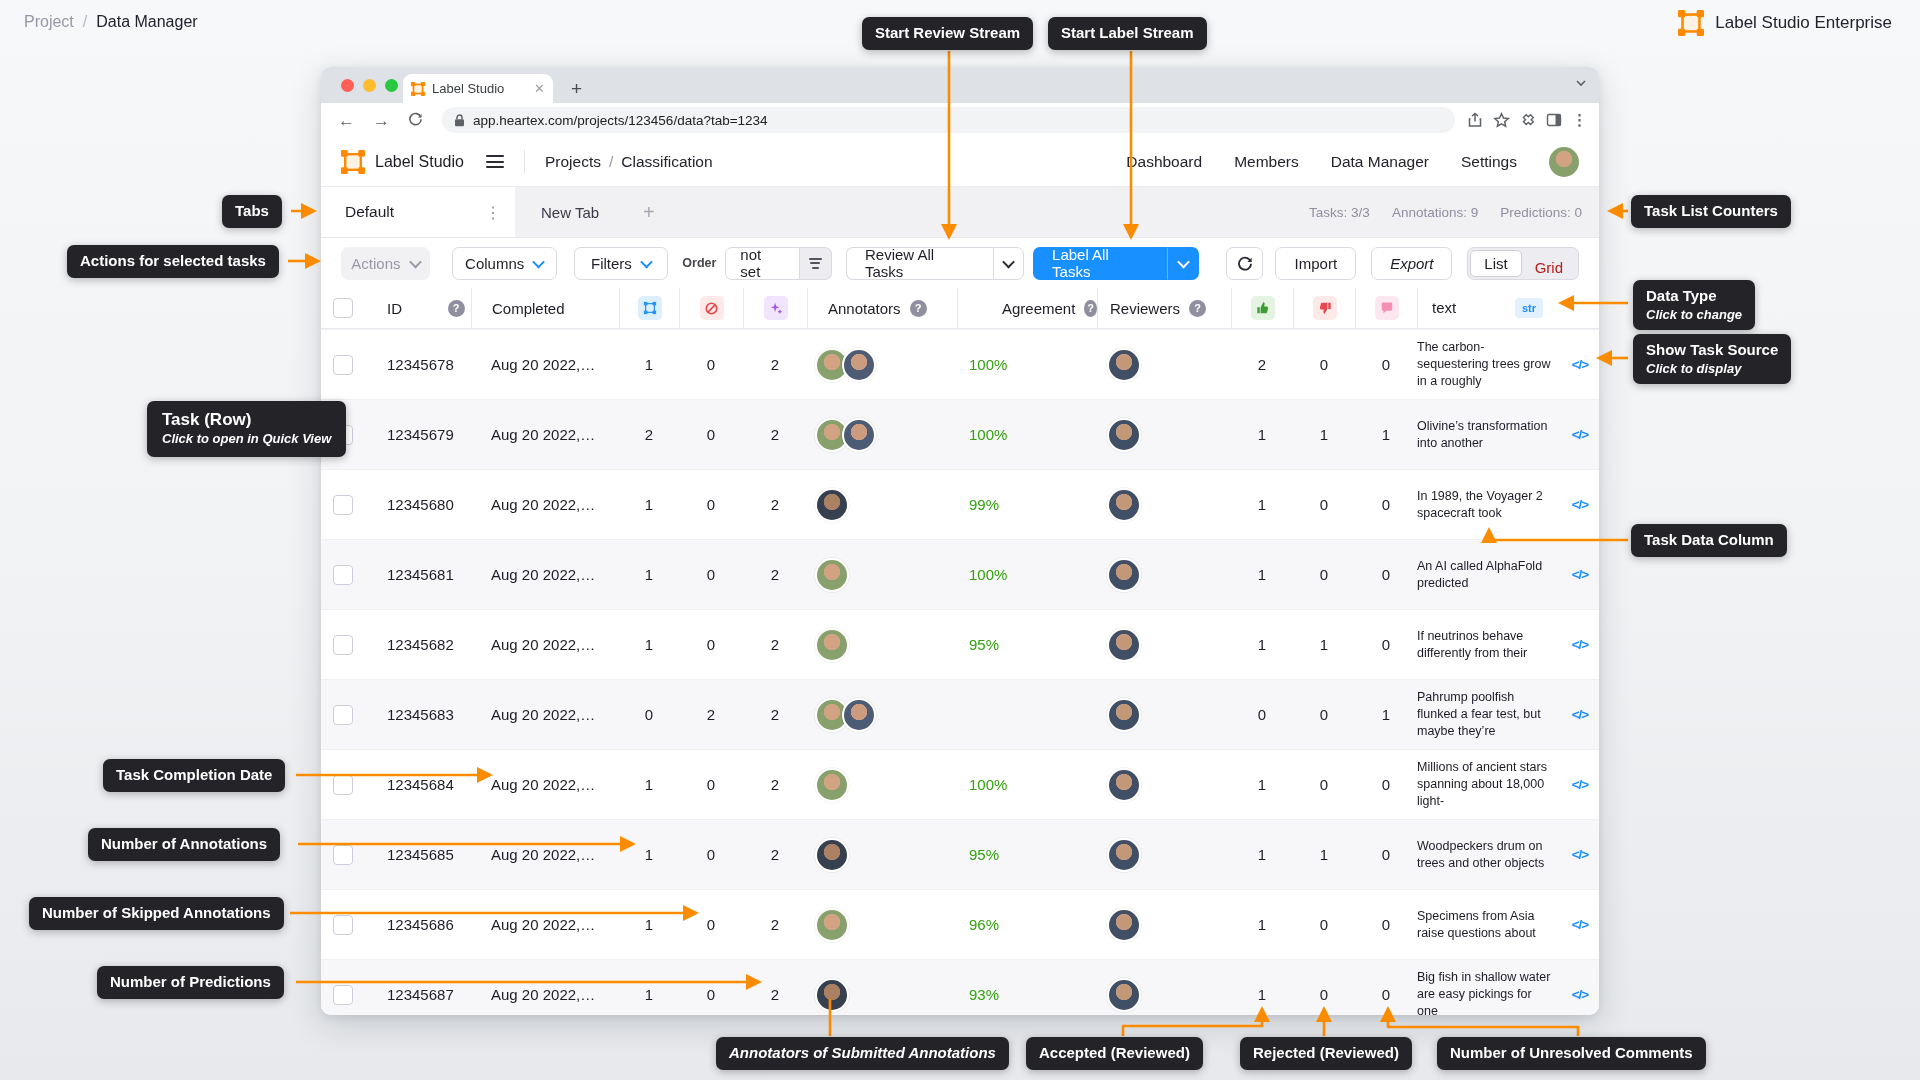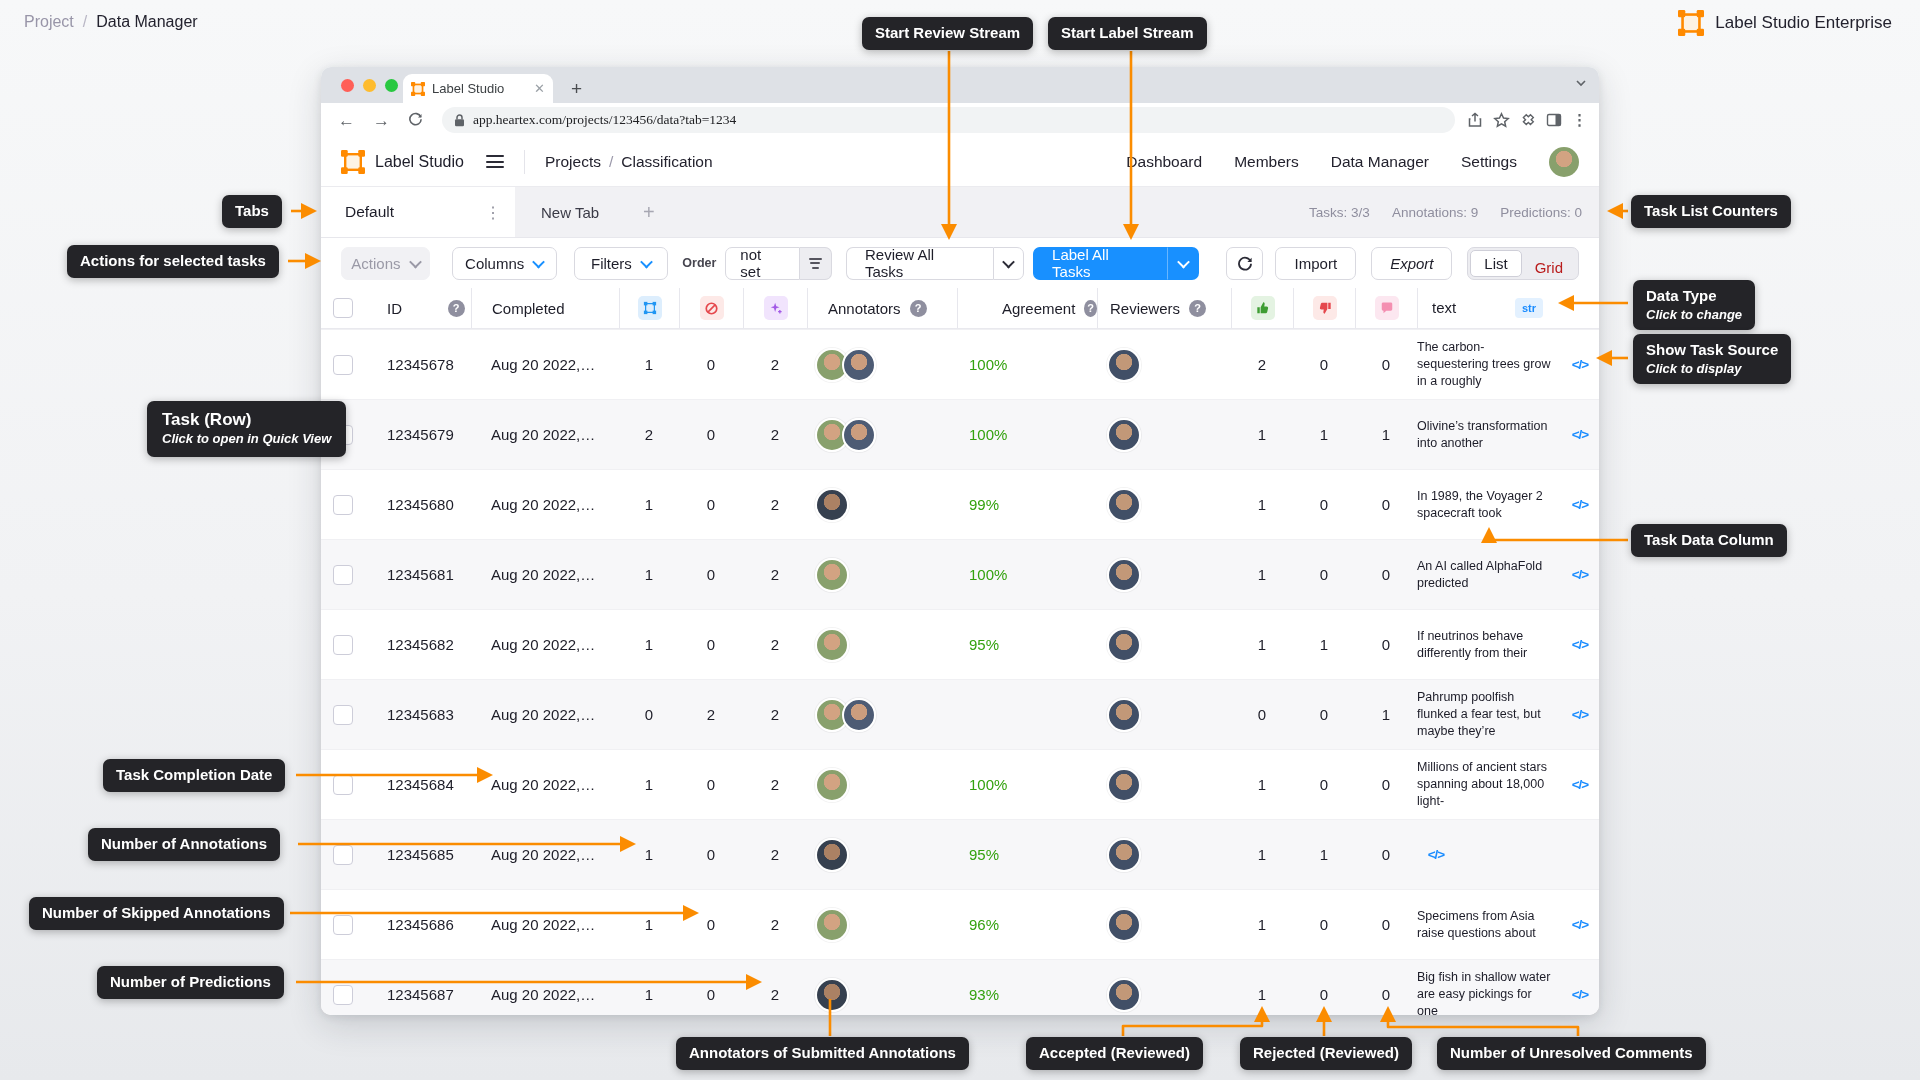--- a/index.html
+++ b/index.html
@@ -28,21 +28,21 @@
   .light.r{background:#ff5f57;} .light.y{background:#febc2e;} .light.g{background:#28c840;}
   .chrome-tab{margin-left:82px;height:29px;width:134px;background:#fff;border-radius:9px 9px 0 0;
     display:flex;align-items:center;padding:0 8px;gap:7px;}
   .chrome-tab .t{font-size:13px;color:#3c4043;flex:1;white-space:nowrap;overflow:hidden;}
   .chrome-tab .x{color:#9aa0a6;font-size:13px;line-height:1;}
   .newtab-btn{margin-left:12px;margin-bottom:5px;color:#4a4d51;font-size:19px;line-height:1;padding:0 6px;}
   .tabstrip-chevron{position:absolute;right:12px;top:8px;color:#5f6368;}
   .chrome-url{height:34px;background:#fff;display:flex;align-items:center;padding:0 10px;gap:4px;}
   .nav-ic{color:#5f6368;font-size:17px;padding:0 7px;line-height:1;}
   .url-pill{flex:1;height:26px;background:#f1f3f4;border-radius:13px;margin:0 8px;display:flex;align-items:center;padding:0 12px;gap:8px;}
-  .url-txt{font-size:13.5px;color:#202124;font-family:Liberation Serif, serif;}
+  .url-txt{font-size:13.5px;color:#202124;}
   .url-right{display:flex;align-items:center;gap:10px;padding-right:2px;}
 
   
   .app-header{height:49px;border-bottom:1px solid #ebebef;display:flex;align-items:center;padding:0 20px;background:#fff;}
   .app-header .brand{display:flex;align-items:center;gap:10px;}
   .app-header .brand-name{font-size:16px;font-weight:500;color:#1e1e2a;}
   .hamburger{width:18px;display:flex;flex-direction:column;gap:3.5px;margin-left:22px;}
   .hamburger span{height:2px;background:#2b2b36;border-radius:1px;}
   .vdiv{width:1px;height:24px;background:#e4e4ea;margin:0 20px;}
   .app-crumb{font-size:15.5px;color:#23222e;display:flex;gap:8px;align-items:center;}
@@ -597,20 +597,23 @@
         <div class="cell c-annot">
           <span class="avatar av-m2"></span>
         </div>
         <div class="cell c-agree">95%</div>
         <div class="cell c-rev">
           <span class="avatar av-r"></span>
         </div>
         <div class="cell c-n4">1</div>
         <div class="cell c-n5">1</div>
         <div class="cell c-n6">0</div>
+        <div class="cell c-text">
+          <span class="clamp">Woodpeckers drum on trees and other objects</span>
+        </div>
         <div class="cell c-code">
           <span class="code-ic">&lt;/&gt;</span>
         </div>
       </div>
       <div class="trow">
         <div class="cell c-check">
           <span class="cb"></span>
         </div>
         <div class="cell c-id">12345686</div>
         <div class="cell c-idh"></div>
@@ -677,21 +680,21 @@
   <span>Show Task Source</span><span class="sub">Click to display</span>
 </div>
 <div class="callout big" style="left:100px;top:401px;margin-left:47px;">
   <span>Task (Row)</span><span class="sub">Click to open in Quick View</span>
 </div>
 <div class="callout" style="left:1631px;top:524px;">Task Data Column</div>
 <div class="callout" style="left:103px;top:759px;">Task Completion Date</div>
 <div class="callout" style="left:88px;top:828px;">Number of Annotations</div>
 <div class="callout" style="left:29px;top:897px;">Number of Skipped Annotations</div>
 <div class="callout" style="left:97px;top:966px;">Number of Predictions</div>
-<div class="callout" style="left:676px;top:1037px;">Annotators of Submitted Annotations</div>
+<div class="callout" style="left:716px;top:1037px;font-style:italic;">Annotators of Submitted Annotations</div>
 <div class="callout" style="left:1026px;top:1037px;">Accepted (Reviewed)</div>
 <div class="callout" style="left:1240px;top:1037px;">Rejected (Reviewed)</div>
 <div class="callout" style="left:1437px;top:1037px;">Number of Unresolved Comments</div>
 
 <svg class="arrows" width="1920" height="1080" viewBox="0 0 1920 1080">
   <defs>
     <marker id="ah" viewBox="0 0 10 10" refX="7.5" refY="5" markerWidth="6.2" markerHeight="6.2" orient="auto">
       <path d="M0 0 L10 5 L0 10 z" fill="#FB8C00"></path>
     </marker>
   </defs>

